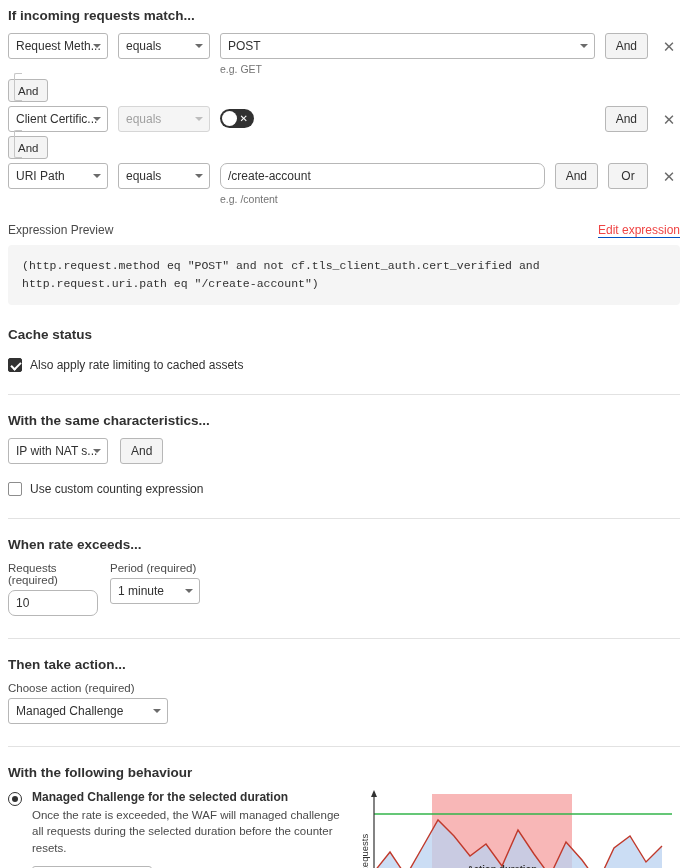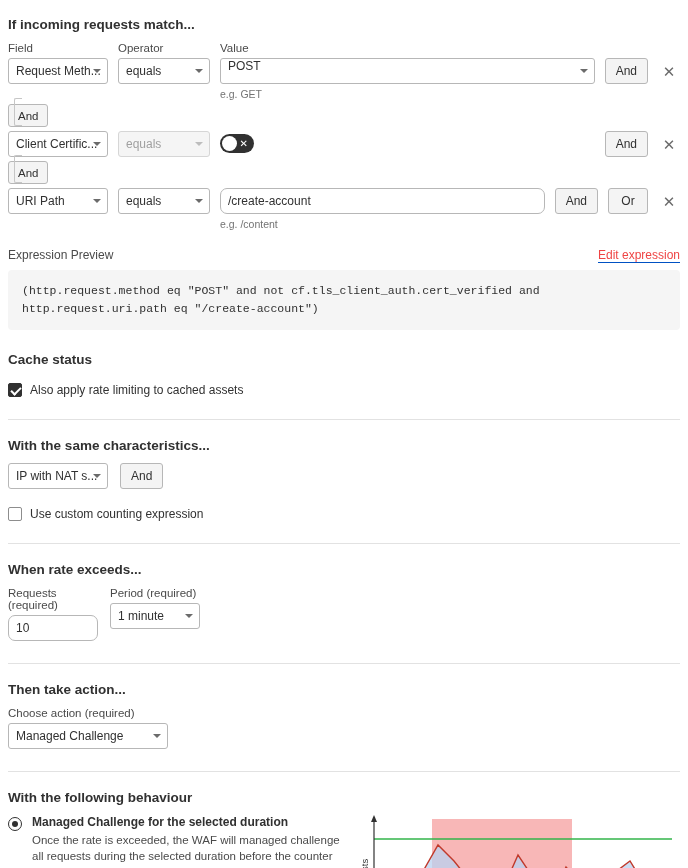--- a/index.html
+++ b/index.html
@@ -16,21 +16,21 @@
     overflow: hidden;
     position: relative;
     font-size: 13px;
   }
   .page { padding: 0 8px; }
 
   .section-title {
     font-size: 13.5px;
     font-weight: bold;
     color: #313131;
-    margin: 17px 0 10px 0;
+    margin: 8px 0 10px 0;
   }
   .field-label {
     font-size: 11.5px;
     color: #4a4a4a;
     margin-bottom: 4px;
     display: block;
   }
   .hint {
     font-size: 10.5px;
     color: #737373;
@@ -99,21 +99,21 @@
   }
   .input::placeholder { color: #9a9a9a; }
 
   .value-select {
     position: relative;
     height: 26px;
     border: 1px solid #b7b7b7;
     border-radius: 3px;
     background: #fff;
     display: flex;
-    align-items: flex-start;
+    align-items: center;
     padding: 0 22px 0 7px;
     font-size: 12px;
   }
 
   .btn {
     height: 26px;
     min-width: 40px;
     padding: 0 10px;
     border: 1px solid #b7b7b7;
     border-radius: 3px;
@@ -284,31 +284,20 @@
     fill: #313131;
   }
 </style>
 </head>
 <body>
 
 <div class="page">
 
   <div class="section-title">If incoming requests match...</div>
 
-  <div class="rule-head">
-    <div class="col-field">
-        <span class="field-label">Field</span>
-      </div>
-    <div class="col-op">
-        <span class="field-label">Operator</span>
-      </div>
-    <div class="col-val">
-        <span class="field-label">Value</span>
-      </div>
-  </div>
 
   <div class="rule-row">
     <div class="col-field">
       <div class="select">
         <span>Request Meth...</span>
         <span class="caret"></span>
       </div>
     </div>
     <div class="col-op">
       <div class="select">

